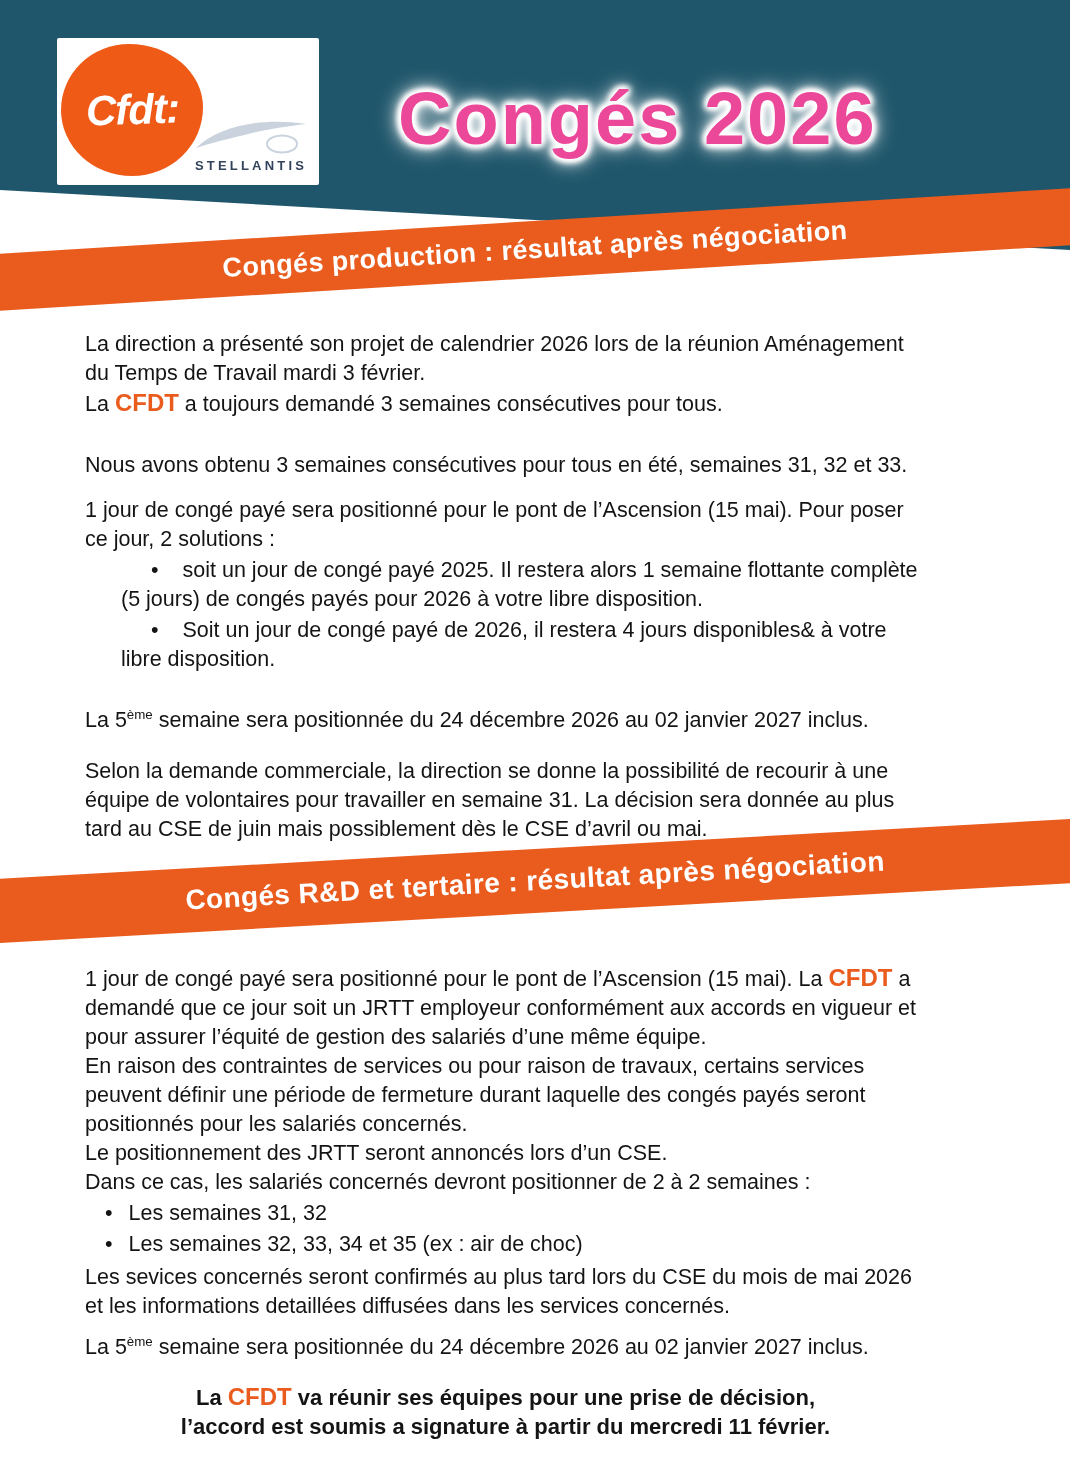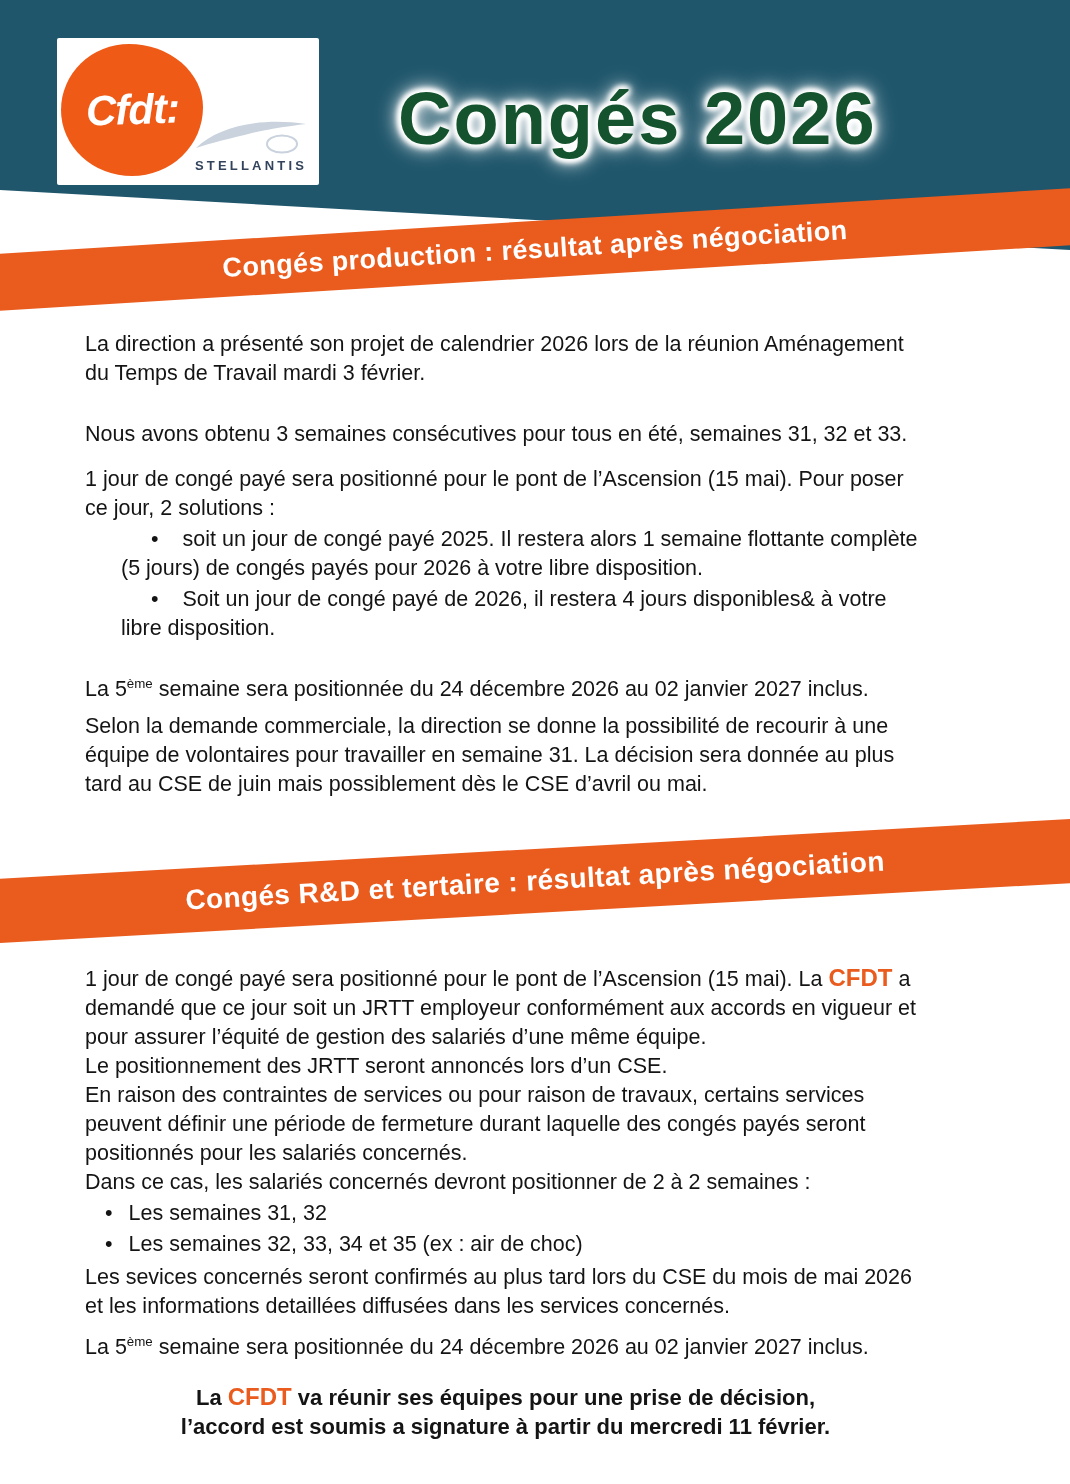--- a/index.html
+++ b/index.html
@@ -31,21 +31,21 @@
   .stellantis {
     position:absolute; right:4px; bottom:12px; width:128px; text-align:center;
   }
   .stellantis svg { display:block; margin:0 auto 2px auto; }
   .stl-word {
     font-size:13px; font-weight:bold; letter-spacing:3.2px; color:#33435c;
   }
 
   .title {
     position:absolute; top:76px; left:398px; z-index:2;
-    font-size:74px; font-weight:bold; letter-spacing:2px; color:#14532d;
+    font-size:74px; font-weight:bold; letter-spacing:2px; color:#ec4899;
     text-shadow:0 0 6px #fff, 0 0 12px #fff, 0 0 18px #fff,
                 2px 2px 6px #fff, -2px -2px 6px #fff,
                 2px -2px 6px #fff, -2px 2px 6px #fff, 0 0 26px #fff;
     white-space:nowrap;
   }
 
   
   .ribbon {
     position:absolute; left:-30px; width:1130px; background:#ea5b1e;
     color:#ffffff; font-weight:bold; z-index:3;
@@ -60,21 +60,21 @@
     position:absolute; left:0; width:978px; box-sizing:border-box;
     padding:0 52px 0 85px; font-size:21.5px; line-height:29px; color:#141414;
     z-index:2;
   }
   .content1 { top:330px; }
   .content2 { top:963px; }
   .para { margin:0; }
   .gap-s  { margin-top:32px; }
   .gap-s2 { margin-top:16px; }
   .gap-b  { margin-top:32px; }
-  .gap-m  { margin-top:8px; }
+  .gap-m  { margin-top:22px; }
   .gap-14 { margin-top:4px; }
   .gap-12 { margin-top:12px; }
   .hang  { margin-left:36px; text-indent:30px; margin-top:2px; }
   .hang2 { margin-left:12px; text-indent:8px;  margin-top:2px; }
   .bmark  { margin-right:24px; }
   .bmark2 { margin-right:16px; }
   .cfdt { color:#ea5b1e; font-weight:bold; font-size:24px; }
   sup { font-size:0.62em; line-height:0; }
   .footer {
     margin-top:20px; font-weight:bold; text-align:center;
@@ -103,20 +103,21 @@
 
   <div class="title">Congés 2026</div>
 
   <div class="ribbon ribbon1">
     <span>Congés production : résultat après négociation</span>
   </div>
 
   <div class="content content1">
     <p class="para">La direction a présenté son projet de calendrier 2026 lors de la réunion Aménagement du Temps de Travail mardi 3 février.</p>
 
+    <p class="para"><span>La </span><span class="cfdt">CFDT</span><span> a toujours demandé 3 semaines consécutives pour tous.</span></p>
 
     <p class="para gap-s">Nous avons obtenu 3 semaines consécutives pour tous en été, semaines 31, 32 et 33.</p>
 
     <p class="para gap-s2">1 jour de congé payé sera positionné pour le pont de l’Ascension (15 mai). Pour poser ce jour, 2 solutions :</p>
 
     <p class="para hang"><span class="bmark">•</span><span>soit un jour de congé payé 2025. Il restera alors 1 semaine flottante complète (5 jours) de congés payés pour 2026 à votre libre disposition.</span></p>
 
     <p class="para hang"><span class="bmark">•</span><span>Soit un jour de congé payé de 2026, il restera 4 jours disponibles&amp; à votre libre disposition.</span></p>
 
     <p class="para gap-b"><span>La 5</span><sup>ème</sup><span> semaine sera positionnée du 24 décembre 2026 au 02 janvier 2027 inclus.</span></p>
@@ -124,23 +125,23 @@
     <p class="para gap-m">Selon la demande commerciale, la direction se donne la possibilité de recourir à une équipe de volontaires pour travailler en semaine 31. La décision sera donnée au plus tard au CSE de juin mais possiblement dès le CSE d’avril ou mai.</p>
   </div>
 
   <div class="ribbon ribbon2">
     <span>Congés R&amp;D et tertaire : résultat après négociation</span>
   </div>
 
   <div class="content content2">
     <p class="para"><span>1 jour de congé payé sera positionné pour le pont de l’Ascension (15 mai). La </span><span class="cfdt">CFDT</span><span> a demandé que ce jour soit un JRTT employeur conformément aux accords en vigueur et pour assurer l’équité de gestion des salariés d’une même équipe.</span></p>
 
+    <p class="para">En raison des contraintes de services ou pour raison de travaux, certains services peuvent définir une période de fermeture durant laquelle des congés payés seront positionnés pour les salariés concernés.</p>
+
     <p class="para">Le positionnement des JRTT seront annoncés lors d’un CSE.</p>
-
-    <p class="para">En raison des contraintes de services ou pour raison de travaux, certains services peuvent définir une période de fermeture durant laquelle des congés payés seront positionnés pour les salariés concernés.</p>
 
     <p class="para">Dans ce cas, les salariés concernés devront positionner de 2 à 2 semaines :</p>
 
     <p class="para hang2"><span class="bmark2">•</span><span>Les semaines 31, 32</span></p>
 
     <p class="para hang2"><span class="bmark2">•</span><span>Les semaines 32, 33, 34 et 35 (ex : air de choc)</span></p>
 
     <p class="para gap-14">Les sevices concernés seront confirmés au plus tard lors du CSE du mois de mai 2026 et les informations detaillées diffusées dans les services concernés.</p>
 
     <p class="para gap-12"><span>La 5</span><sup>ème</sup><span> semaine sera positionnée du 24 décembre 2026 au 02 janvier 2027 inclus.</span></p>

